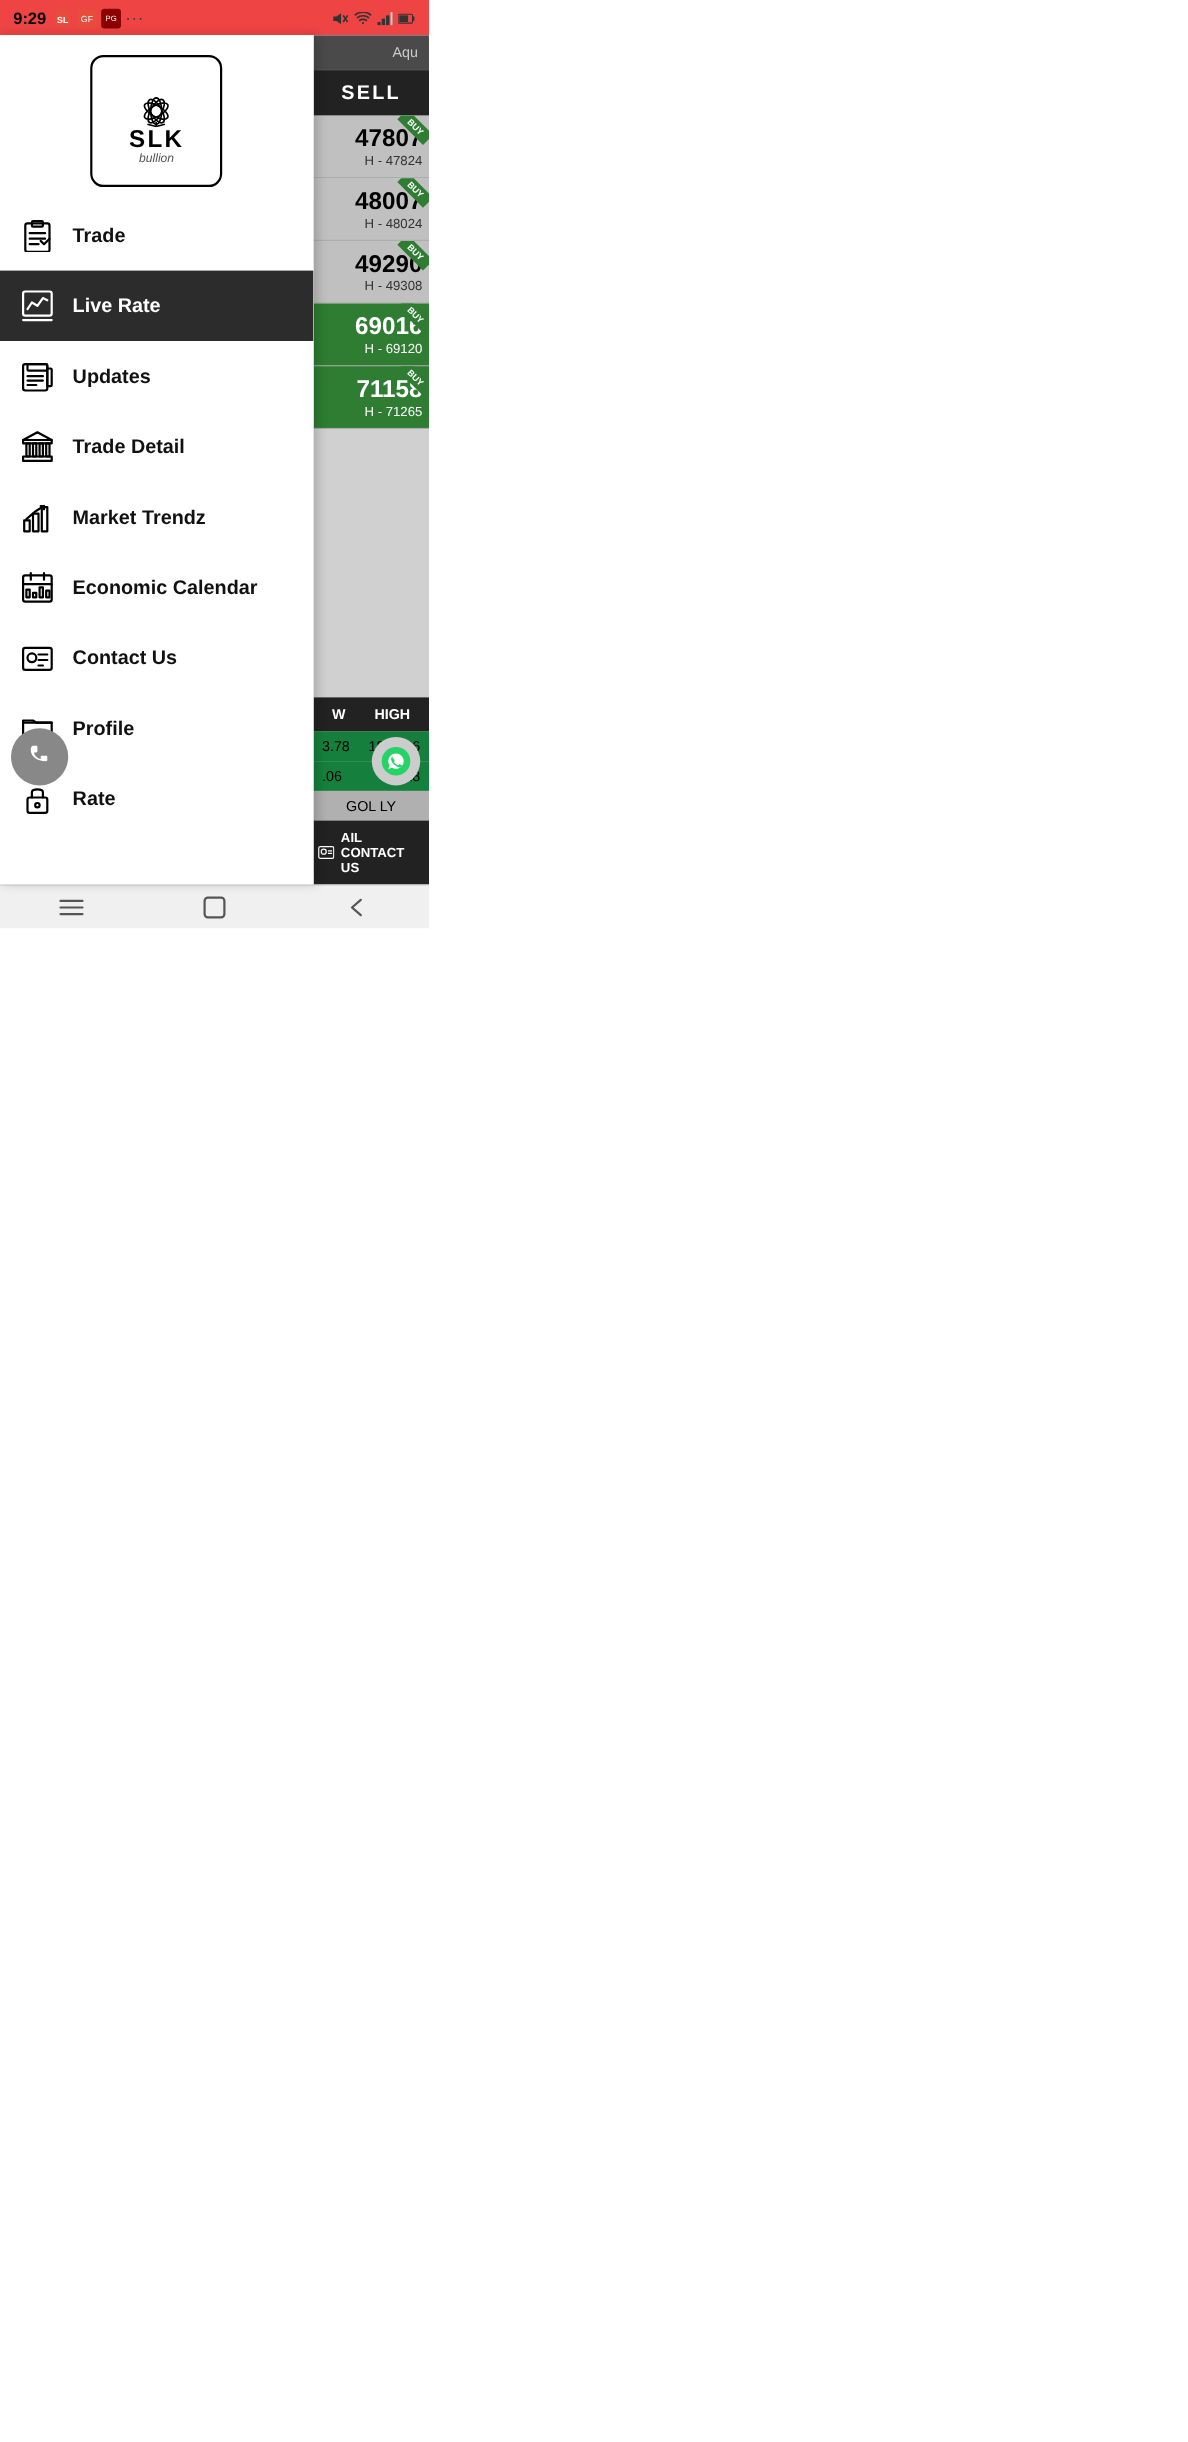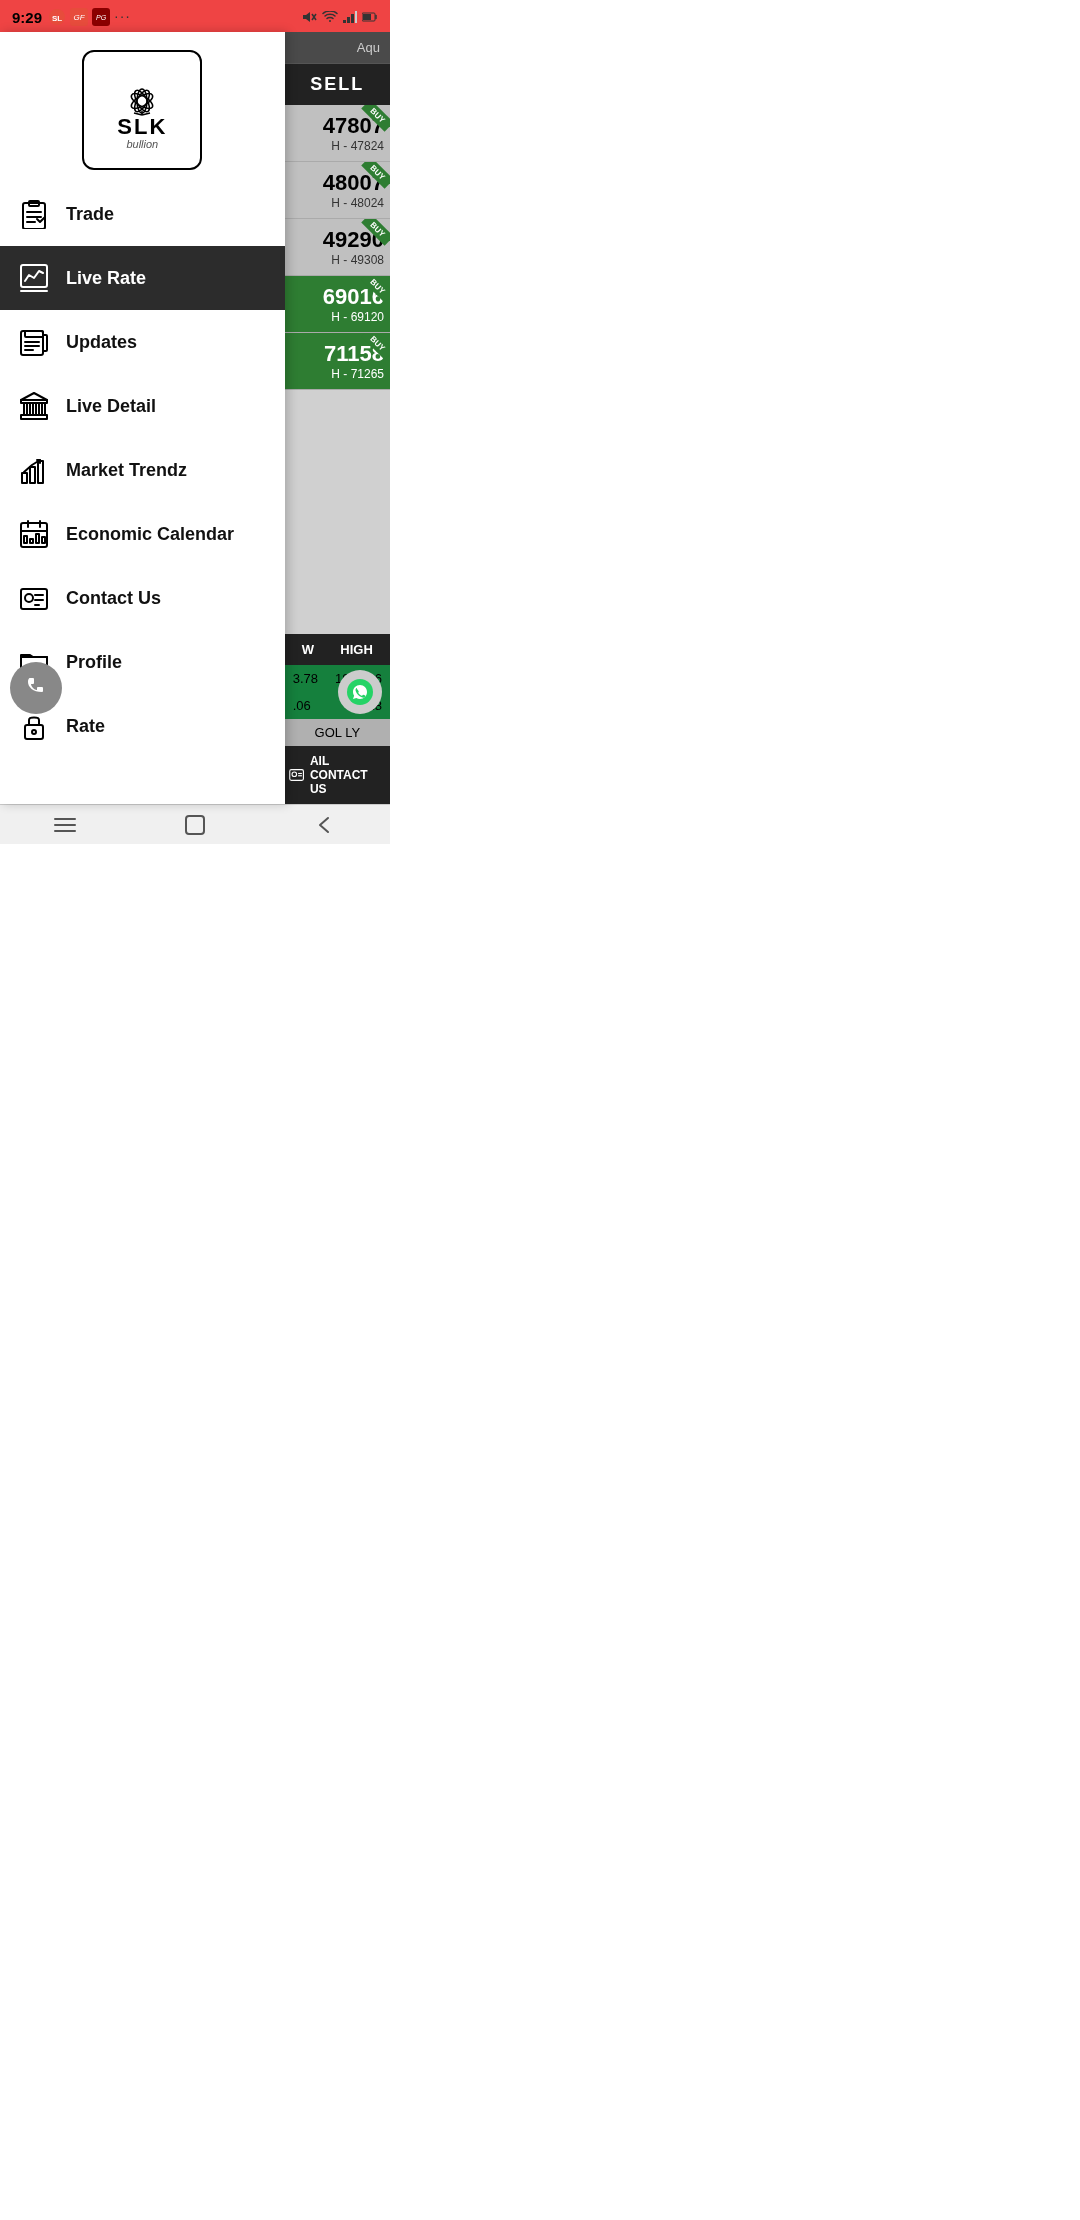--- a/index.html
+++ b/index.html
@@ -34,21 +34,20 @@
     }
     .status-icons-left {
       display: flex;
       gap: 4px;
     }
     .app-icon {
       width: 18px;
       height: 18px;
       border-radius: 4px;
       display: inline-block;
-      font-style: italic;
     }
     .app-icon-gifl { background: #e74c3c; font-size: 8px; color: #fff; display:flex; align-items:center; justify-content:center; border-radius:3px; }
     .app-icon-pg { background: #8B0000; font-size: 7px; color: #fff; display:flex; align-items:center; justify-content:center; border-radius:3px; }
     .status-dots { font-size: 14px; color: #333; letter-spacing: 1px; }
     .status-right {
       display: flex;
       align-items: center;
       gap: 5px;
     }
 
@@ -472,21 +471,21 @@
           <svg viewBox="0 0 30 30">
             <polygon points="15,2 28,9 2,9" class="icon-stroke"></polygon>
             <rect x="2" y="9" width="26" height="3" class="icon-stroke"></rect>
             <rect x="2" y="24" width="26" height="4" class="icon-stroke"></rect>
             <rect x="5" y="12" width="3" height="12" class="icon-stroke"></rect>
             <rect x="11" y="12" width="3" height="12" class="icon-stroke"></rect>
             <rect x="17" y="12" width="3" height="12" class="icon-stroke"></rect>
             <rect x="23" y="12" width="3" height="12" class="icon-stroke"></rect>
           </svg>
         </div>
-        <span class="menu-label">Live Detail</span>
+        <span class="menu-label">Trade Detail</span>
       </li>
 
       <li class="menu-item">
         <div class="menu-icon">
           <svg viewBox="0 0 30 30">
             <rect x="3" y="18" width="5" height="10" class="icon-stroke"></rect>
             <rect x="11" y="12" width="5" height="16" class="icon-stroke"></rect>
             <rect x="19" y="6" width="5" height="22" class="icon-stroke"></rect>
             <polyline points="5,17 13,10 21,5" class="icon-stroke"></polyline>
             <polyline points="18,5 21,5 21,8" class="icon-stroke" fill="none"></polyline>

